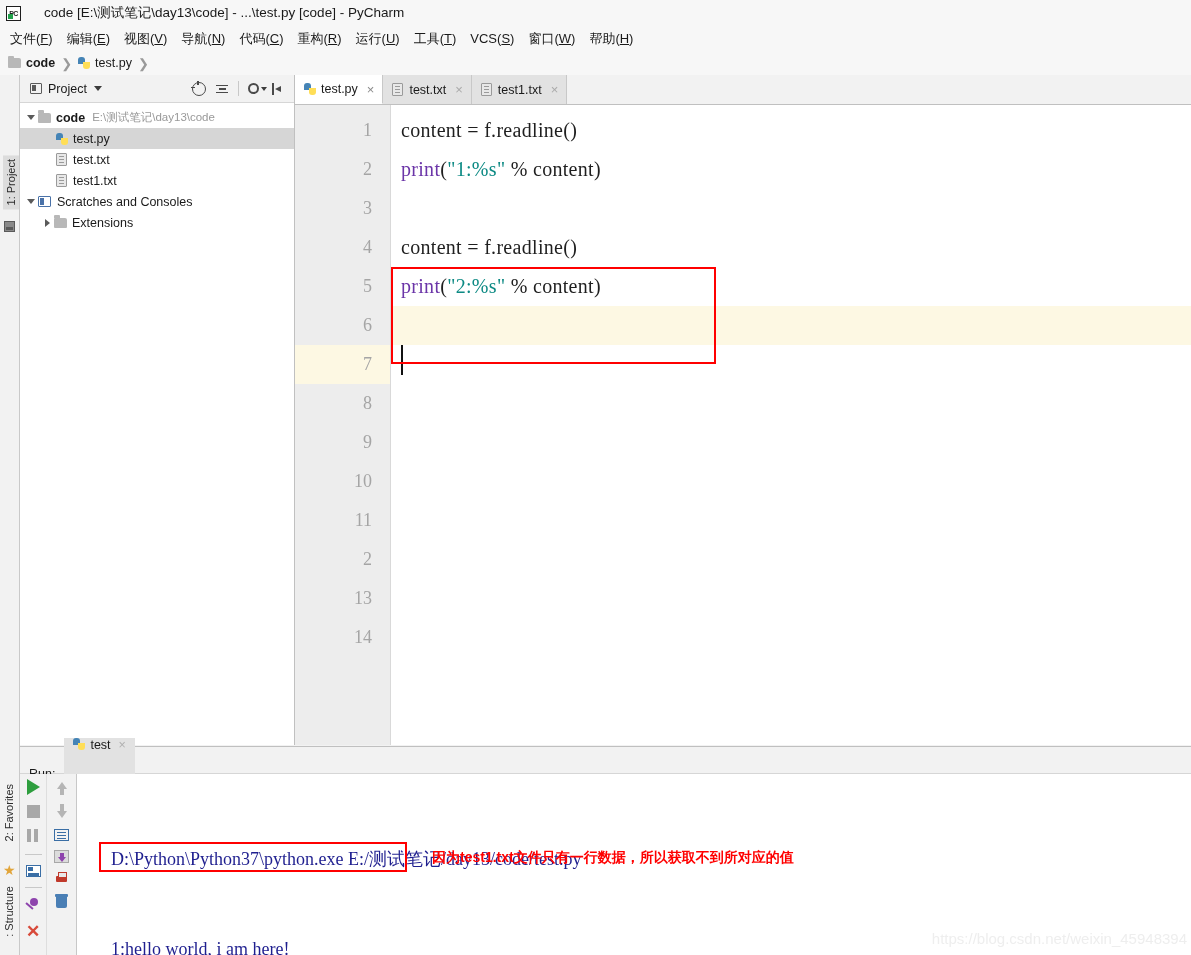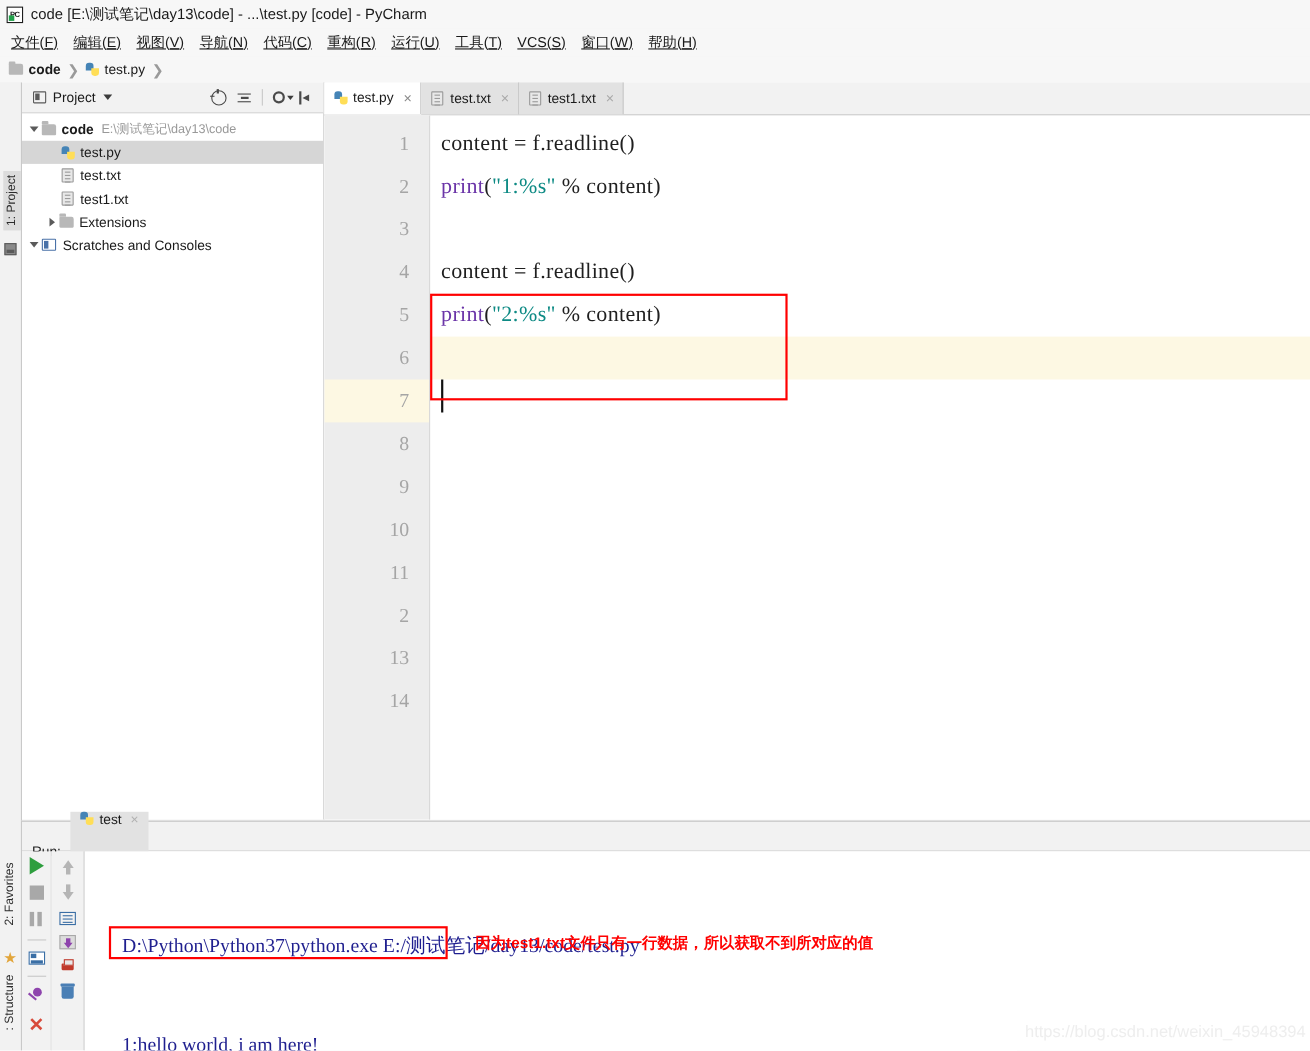--- a/index.html
+++ b/index.html
@@ -7,41 +7,41 @@
     width: 1191px; height: 955px;
     background: #ffffff;
     font-family: "Liberation Sans", sans-serif;
     overflow: hidden;
   }
   #app { position: relative; width: 1191px; height: 955px; background:#f2f2f2; }
 
   
   .titlebar {
     position:absolute; left:0; top:0; width:1191px; height:26px;
-    background:#f7f7f7; display:flex; align-items:center; padding-left:6px;
+    background:#f7f7f7; display:flex; align-items:center; padding-left:6px;gap:16px;
   }
   .pc-logo {
     width:15px; height:15px; background:#ffffff; border:1.5px solid #1d1d1d;
     display:flex; align-items:center; justify-content:center;
     font-size:7px; font-weight:bold; color:#1d1d1d; margin-right:7px;
     letter-spacing:-0.5px; position:relative;
   }
   .pc-logo::after{
     content:""; position:absolute; left:1px; bottom:1px; width:5px; height:5px;
     background:#21a04a;
   }
   .title-text { font-size:13.5px; color:#1a1a1a; white-space:nowrap; }
 
   
   .menubar{
     position:absolute; left:0; top:26px; width:1191px; height:25px;
     background:#f7f7f7; display:flex; align-items:center; padding-left:3px;
   }
   .menu-item{
-    font-size:13px; color:#1a1a1a; padding:2px 7px; white-space:nowrap; cursor:default;text-decoration:underline;
+    font-size:13px; color:#1a1a1a; padding:2px 7px; white-space:nowrap; cursor:default;
   }
   .menu-item .mn{ text-decoration:underline; }
 
   
   .breadcrumb{
     position:absolute; left:0; top:51px; width:1191px; height:24px;
     background:#f7f7f7; display:flex; align-items:center; padding-left:8px;
   }
   .crumb{ display:flex; align-items:center; font-size:12.5px; color:#1a1a1a; }
   .crumb-sep{ color:#9a9a9a; margin:0 6px; font-size:13px; }
@@ -355,33 +355,33 @@
         <span>test.py</span>
       </div>
       <div class="tnode" style="padding-left:36px">
         <span class="ico-txt"></span>
         <span>test.txt</span>
       </div>
       <div class="tnode" style="padding-left:36px">
         <span class="ico-txt"></span>
         <span>test1.txt</span>
       </div>
+      <div class="tnode">
+        <span class="arrow">
+            <i class="arr-dn"></i>
+          </span>
+        <span class="ico-scratch"></span>
+        <span>Scratches and Consoles</span>
+      </div>
       <div class="tnode" style="padding-left:20px">
         <span class="arrow">
             <i class="arr-rt"></i>
           </span>
         <span class="ico-folder"></span>
         <span>Extensions</span>
-      </div>
-      <div class="tnode">
-        <span class="arrow">
-            <i class="arr-dn"></i>
-          </span>
-        <span class="ico-scratch"></span>
-        <span>Scratches and Consoles</span>
       </div>
     </div>
   </div>
 
   <div class="editor-area">
     <div class="tabbar">
       <div class="etab active">
         <span class="ico-py"></span>
         <span>test.py</span>
         <span class="x">×</span>

